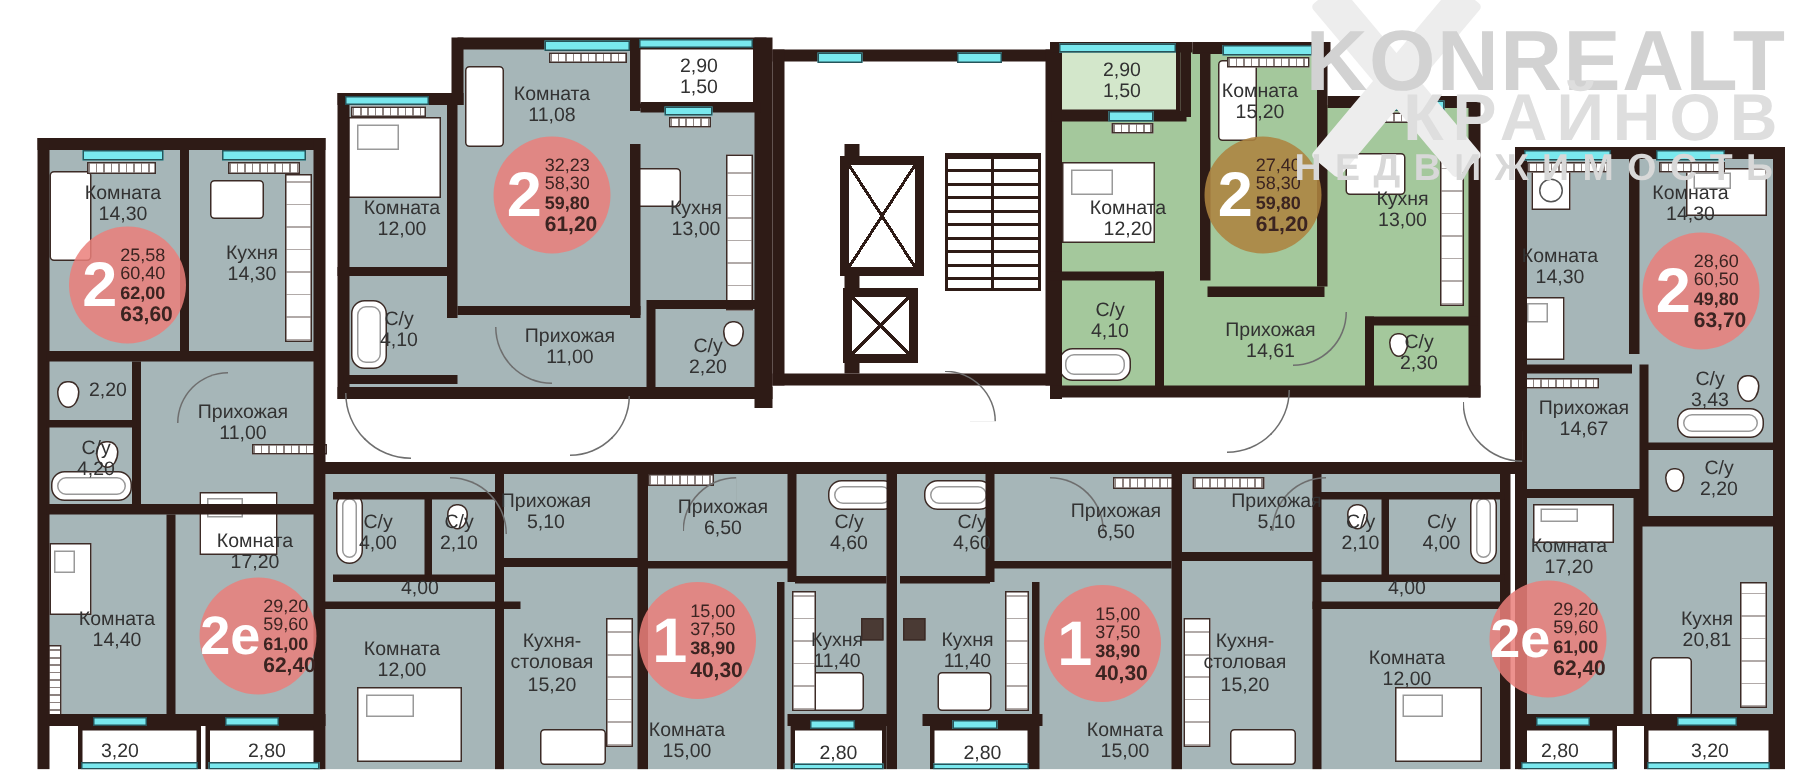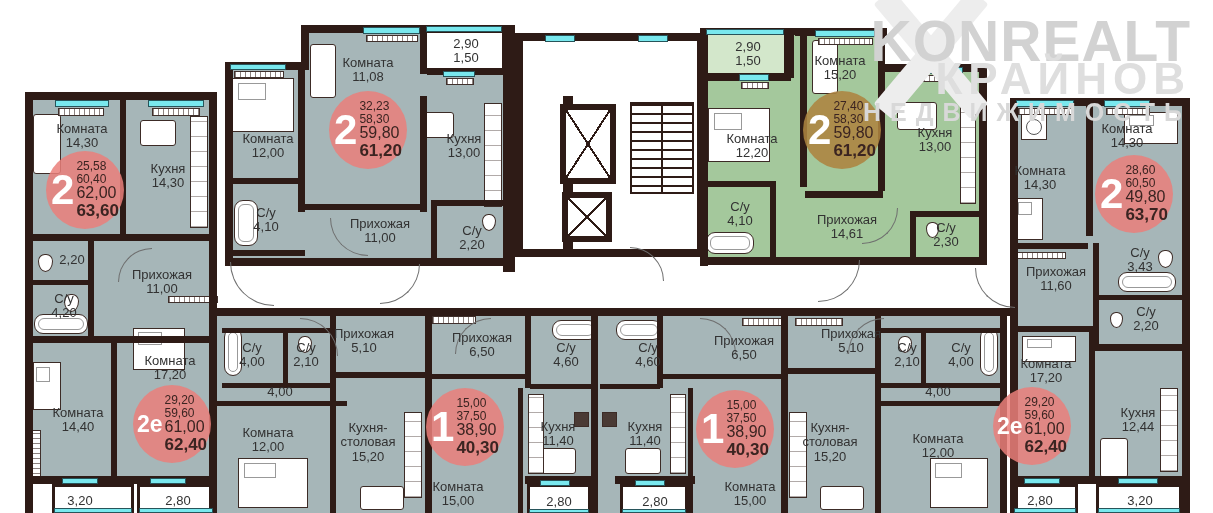--- a/index.html
+++ b/index.html
@@ -31,24 +31,24 @@
     linear-gradient(to bottom right,transparent calc(50% - 1px),#2e1b16 calc(50% - 1px),#2e1b16 calc(50% + 1px),transparent calc(50% + 1px)),#fff}
   .stairs{position:absolute;border:2px solid #2e1b16;z-index:5;background:
     linear-gradient(90deg,transparent calc(50% - 1px),#2e1b16 calc(50% - 1px),#2e1b16 calc(50% + 1px),transparent calc(50% + 1px)),
     repeating-linear-gradient(180deg,#2e1b16 0 2px,#fff 2px 9px)}
   .lbl{position:absolute;transform:translate(-50%,-50%);text-align:center;font-size:13px;line-height:1.1;color:#323232;z-index:6;white-space:nowrap}
   .lbl.wrap{white-space:normal;width:82px}
   .lbl .rn,.lbl .ra{display:block}
   .bdg{position:absolute;width:78px;height:78px;border-radius:50%;transform:translate(-50%,-50%);background:rgba(234,127,122,.85);display:flex;align-items:center;justify-content:center;z-index:7;cursor:pointer}
   .bdg.olive{background:rgba(173,131,64,.88)}
   .bdg .tp{font-size:42px;font-weight:bold;color:#fff;line-height:1;margin-right:2px}
-  .bdg.sm .tp{font-size:23px}
+  .bdg.sm .tp{font-size:36px}
   .bdg .vals{display:flex;flex-direction:column;align-items:flex-start;color:#3b2421;font-size:12px;line-height:1.06}
-  .bdg .vals span:nth-child(3){font-size:16px;font-weight:normal}
-  .bdg .vals span:nth-child(4){font-size:17px;font-weight:bold;align-self:center}
+  .bdg .vals span:nth-child(3){font-size:12px;font-weight:bold}
+  .bdg .vals span:nth-child(4){font-size:14px;font-weight:bold;align-self:center}
   .wm{position:absolute;top:14px;right:22px;text-align:right;z-index:9;pointer-events:none;font-weight:bold;color:#d2d2d2}
   .wm .l1{font-size:57px;line-height:.95;letter-spacing:1px}
   .wm .l2{font-size:44px;line-height:.95;letter-spacing:6px;color:#dedede;margin-top:-10px}
   .wm .l3{font-size:25px;letter-spacing:9px;color:#d8d8d8;margin-top:-2px}
   .kb{position:absolute;width:150px;height:24px;background:#ededed;z-index:8;border-radius:3px;pointer-events:none}
 </style>
 </head>
 <body>
 
 <div id="plan">
@@ -432,37 +432,37 @@
     <div class="lbl" style="left: 1040px; top: 178px;">
       <span class="rn">Комната</span>
       <span class="ra">14,30</span>
     </div>
     <div class="lbl" style="left: 1127px; top: 136px;">
       <span class="rn">Комната</span>
       <span class="ra">14,30</span>
     </div>
     <div class="lbl" style="left: 1056px; top: 279px;">
       <span class="rn">Прихожая</span>
-      <span class="ra">11,60</span>
+      <span class="ra">14,67</span>
     </div>
     <div class="lbl" style="left: 1140px; top: 260px;">
       <span class="rn">С/у</span>
       <span class="ra">3,43</span>
     </div>
     <div class="lbl" style="left: 1146px; top: 319px;">
       <span class="rn">С/у</span>
       <span class="ra">2,20</span>
     </div>
     <div class="lbl" style="left: 1046px; top: 371px;">
       <span class="rn">Комната</span>
       <span class="ra">17,20</span>
     </div>
     <div class="lbl" style="left: 1138px; top: 420px;">
       <span class="rn">Кухня</span>
-      <span class="ra">12,44</span>
+      <span class="ra">20,81</span>
     </div>
     <div class="lbl" style="left: 1040px; top: 501px;">
       <span class="rn"></span>
       <span class="ra">2,80</span>
     </div>
     <div class="lbl" style="left: 1140px; top: 501px;">
       <span class="rn"></span>
       <span class="ra">3,20</span>
     </div>
     <div class="lbl" style="left: 252px; top: 355px;">

